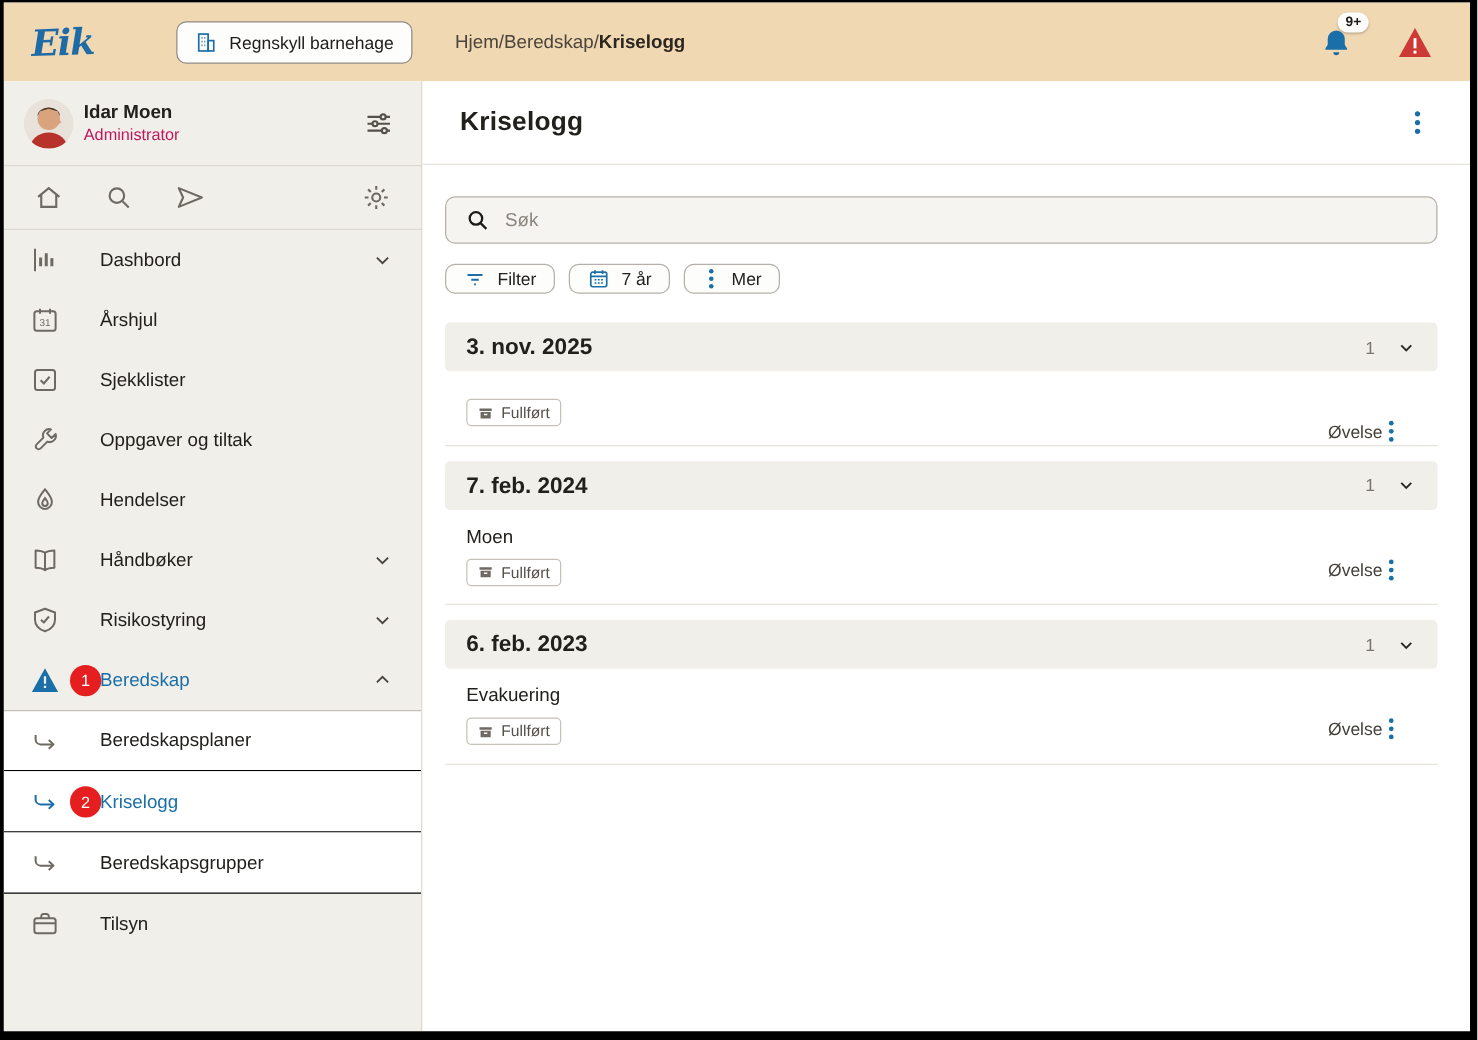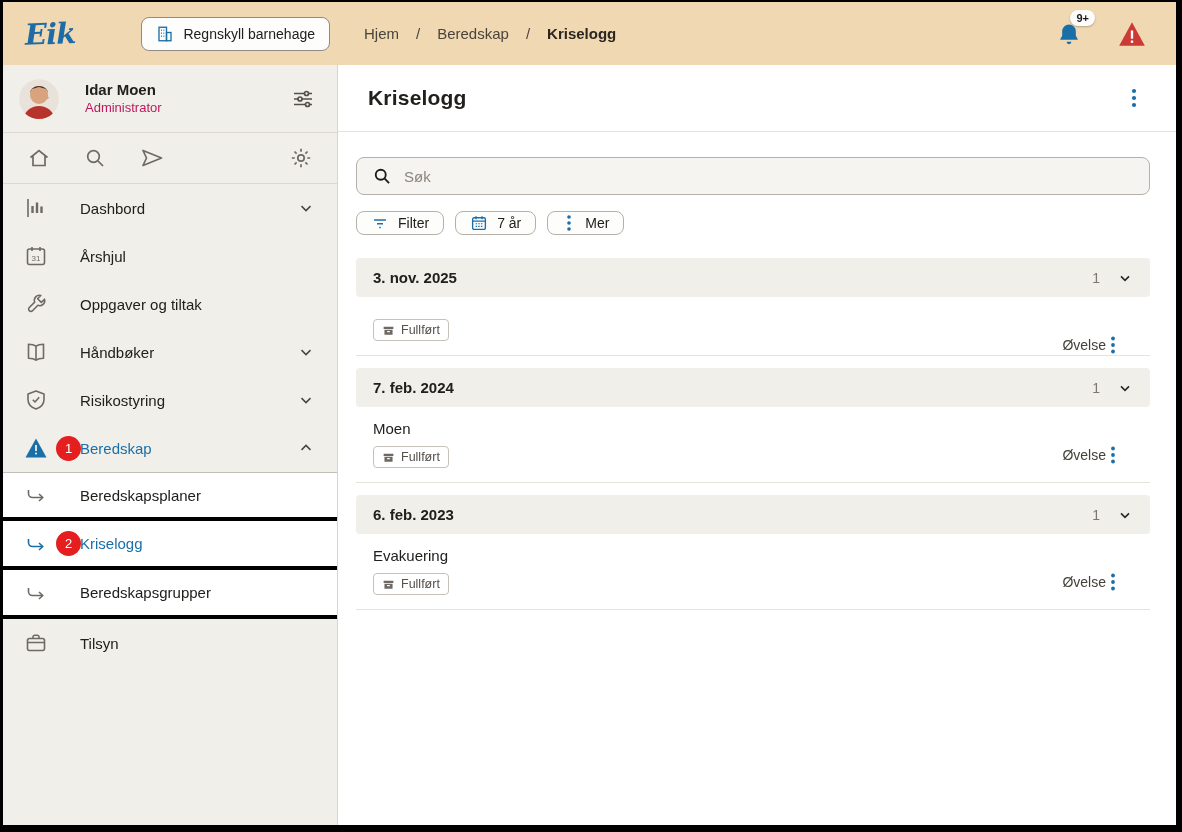--- a/index.html
+++ b/index.html
@@ -11,74 +11,74 @@
     display:flex;flex-direction:column;background:#fff;overflow:hidden;
   }
   
   .topbar{height:63px;flex:0 0 63px;background:#f0d8b3;display:flex;align-items:center;}
   .topbar-left{width:335px;flex:0 0 335px;display:flex;align-items:center;height:100%;}
   .logo{margin-left:22px;font-family:"DejaVu Serif",serif;font-style:italic;font-weight:bold;
         font-size:29px;color:#1e6ba6;letter-spacing:-1px;transform:rotate(-2deg);cursor:pointer;}
   .org-btn{margin-left:auto;margin-right:8px;height:34px;display:inline-flex;align-items:center;gap:9px;
         background:#fdfdfc;border:1px solid #8f8b84;border-radius:8px;padding:0 14px;
         font-size:14px;color:#22201d;cursor:pointer;white-space:nowrap;}
-  .breadcrumb{display:flex;align-items:center;gap:17px;margin-left:26px;font-size:15px;color:#4a443c;}
+  .breadcrumb{display:flex;align-items:center;margin-left:26px;font-size:15px;color:#4a443c;}
   .breadcrumb .crumb{cursor:pointer;}
   .breadcrumb .crumb.current{font-weight:700;color:#2a2археб520;color:#2b2620;}
   .breadcrumb .sep{color:#4a443c;}
   .topbar-right{margin-left:auto;display:flex;align-items:center;gap:36px;margin-right:30px;}
   .bell-wrap{position:relative;cursor:pointer;}
   .bell-badge{position:absolute;top:-11px;right:-13px;background:#fdfdfc;border-radius:10px;
         padding:2px 6px;font-size:11px;font-weight:700;color:#1d1b18;box-shadow:0 1px 2px rgba(0,0,0,.25);}
   
   .body{flex:1;display:flex;overflow:hidden;}
   .sidebar{width:335px;flex:0 0 335px;background:#f1efea;border-right:1px solid #d9d5ce;display:flex;flex-direction:column;overflow:hidden;}
   .main{flex:1;background:#fff;display:flex;flex-direction:column;overflow:hidden;}
   
   .user-card{height:68px;flex:0 0 68px;display:flex;align-items:center;padding:0 22px 0 16px;border-bottom:1px solid #ddd9d2;}
   .avatar{width:40px;height:40px;border-radius:50%;overflow:hidden;flex:0 0 40px;cursor:pointer;}
-  .user-meta{margin-left:26px;line-height:1.25;}
+  .user-meta{margin-left:8px;line-height:1.25;}
   .user-name{font-size:15px;font-weight:700;color:#22201d;}
   .user-role{font-size:13px;color:#be185d;}
   .tune-btn{margin-left:auto;color:#55504a;cursor:pointer;display:flex;}
   .iconrow{height:51px;flex:0 0 51px;display:flex;align-items:center;gap:32px;padding:0 24px;border-bottom:1px solid #ddd9d2;color:#6e6a63;}
   .iconrow .ic{cursor:pointer;display:flex;}
   .iconrow .gear{margin-left:auto;}
   .nav{flex:1;display:flex;flex-direction:column;overflow:hidden;}
   .nav-item{height:48px;flex:0 0 48px;display:flex;align-items:center;padding:0 22px 0 20px;cursor:pointer;color:#22201d;}
   .nav-item .nicon{width:26px;display:flex;justify-content:center;color:#6e6a63;}
   .nav-item .nlabel{margin-left:31px;font-size:15px;}
   .nav-item .chev{margin-left:auto;color:#4a463f;display:flex;}
   .nav-item.expanded-parent{color:#1a6fa8;}
   .nav-item.expanded-parent .nlabel{color:#1a6fa8;}
   .nav-badge{width:25px;height:25px;border-radius:50%;background:#e51f1f;color:#fff;font-size:13px;
         display:flex;align-items:center;justify-content:center;margin-left:7px;margin-right:-1px;flex:0 0 25px;}
   .nav-item.has-badge .nlabel{margin-left:0px;}
-  .nav-sub{height:49px;flex:0 0 49px;background:#fff;border-bottom:4px solid #000000;}
+  .nav-sub{height:49px;flex:0 0 49px;background:#fff;border-bottom:1px solid #000000;}
   .nav-sub.first{border-top:1px solid #c3bfb8;}
   .nav-sub .nicon{color:#6e6a63;}
   .nav-sub.active .nicon{color:#1a6fa8;}
   .nav-sub.active .nlabel{color:#1a6fa8;}
   
   .main-header{height:67px;flex:0 0 67px;display:flex;align-items:center;padding:0 28px 0 30px;border-bottom:1px solid #e6e3dd;}
   .page-title{font-size:21px;font-weight:700;color:#22201d;letter-spacing:.2px;}
   .kebab-btn{margin-left:auto;cursor:pointer;display:flex;padding:4px;}
   .content{padding:25px 26px 0 18px;flex:1;overflow:hidden;}
   .searchbar{height:38px;border:1px solid #b5b1aa;border-radius:8px;background:#f6f4f1;
         display:flex;align-items:center;padding:0 8px 0 15px;cursor:text;}
   .searchbar input{flex:1;border:none;outline:none;background:transparent;font-size:15px;color:#22201d;
         margin-left:12px;font-family:"Liberation Sans",sans-serif;}
   .searchbar input::placeholder{color:#8a857d;}
   .toolbar{margin-top:16px;display:flex;gap:11px;}
   .tbtn{height:24px;display:inline-flex;align-items:center;gap:9px;background:#fdfdfc;border:1px solid #b5b1aa;
         border-radius:8px;padding:0 14px;font-size:14px;color:#22201d;cursor:pointer;}
   .groups{margin-top:23px;display:flex;flex-direction:column;gap:12px;}
   .group-header{height:39px;background:#f1efea;border-radius:4px;display:flex;align-items:center;
         padding:0 17px;cursor:pointer;}
-  .group-date{font-size:15px;font-weight:700;color:#22201d;}
+  .group-date{font-size:18px;font-weight:700;color:#22201d;}
   .group-right{margin-left:auto;display:flex;align-items:center;gap:17px;}
   .group-count{font-size:14px;color:#7b766e;}
   .group-chev{display:flex;color:#2b2925;}
   .entry{position:relative;padding:13px 17px 14px;border-bottom:1px solid #e6e3dd;}
   .entry-title{font-size:15px;color:#22201d;cursor:pointer;}
   .chip{display:inline-flex;align-items:center;gap:6px;margin-top:9px;border:1px solid #c6c2ba;border-radius:4px;
         padding:3px 8px;font-size:12.5px;color:#55504a;background:#fff;}
   .entry-right{position:absolute;right:30px;top:38px;display:flex;align-items:center;}
   .entry-type{font-size:14px;color:#44403a;}
   svg{display:block;}
@@ -209,30 +209,48 @@
           <span class="nicon">
             <svg width="24" height="24" viewBox="0 0 24 24" fill="none" stroke="currentColor" stroke-width="1.6">
               <rect x="3.5" y="5" width="17" height="15.5" rx="2"></rect>
                 <path d="M8 3v4M16 3v4"></path>
               <text x="12" y="17" text-anchor="middle" font-size="8" stroke="none" fill="currentColor" font-family="Liberation Sans, sans-serif">31</text>
             </svg>
           </span>
           <span class="nlabel">Årshjul</span>
         </div>
 
+        <div class="nav-item">
+          <span class="nicon">
+            <svg width="24" height="24" viewBox="0 0 24 24" fill="none" stroke="currentColor" stroke-width="1.6">
+              <rect x="4" y="4" width="16" height="16" rx="2"></rect>
+                <path d="M8.5 12.2l2.6 2.6 4.6-5.4"></path>
+            </svg>
+          </span>
+          <span class="nlabel">Sjekklister</span>
+        </div>
 
         <div class="nav-item">
           <span class="nicon">
             <svg width="24" height="24" viewBox="0 0 24 24" fill="none" stroke="currentColor" stroke-width="1.6" stroke-linejoin="round">
               <path d="M20.5 7.2a5 5 0 0 1-6.6 6.1L8.5 18.7a2 2 0 0 1-3.2-3.2l5.4-5.4a5 5 0 0 1 6.1-6.6L13.6 6.7l3.7 3.7z"></path>
             </svg>
           </span>
           <span class="nlabel">Oppgaver og tiltak</span>
         </div>
 
+        <div class="nav-item">
+          <span class="nicon">
+            <svg width="24" height="24" viewBox="0 0 24 24" fill="none" stroke="currentColor" stroke-width="1.6">
+              <path d="M12 3.5C9.3 7 6.5 9.9 6.5 13.6a5.5 5.5 0 0 0 11 0C17.5 9.9 14.7 7 12 3.5z"></path>
+              <path d="M12 10.5c-1.3 1.7-2.2 2.7-2.2 4a2.2 2.2 0 0 0 4.4 0c0-1.3-.9-2.3-2.2-4z"></path>
+            </svg>
+          </span>
+          <span class="nlabel">Hendelser</span>
+        </div>
 
         <div class="nav-item">
           <span class="nicon">
             <svg width="24" height="24" viewBox="0 0 24 24" fill="none" stroke="currentColor" stroke-width="1.6" stroke-linejoin="round">
               <path d="M12 6.2C10.2 4.8 7.8 4.3 4.5 4.3v13.9c3.3 0 5.7.5 7.5 1.9 1.8-1.4 4.2-1.9 7.5-1.9V4.3c-3.3 0-5.7.5-7.5 1.9z"></path>
               <path d="M12 6.2v13.9"></path>
             </svg>
           </span>
           <span class="nlabel">Håndbøker</span>
           <span class="chev">

